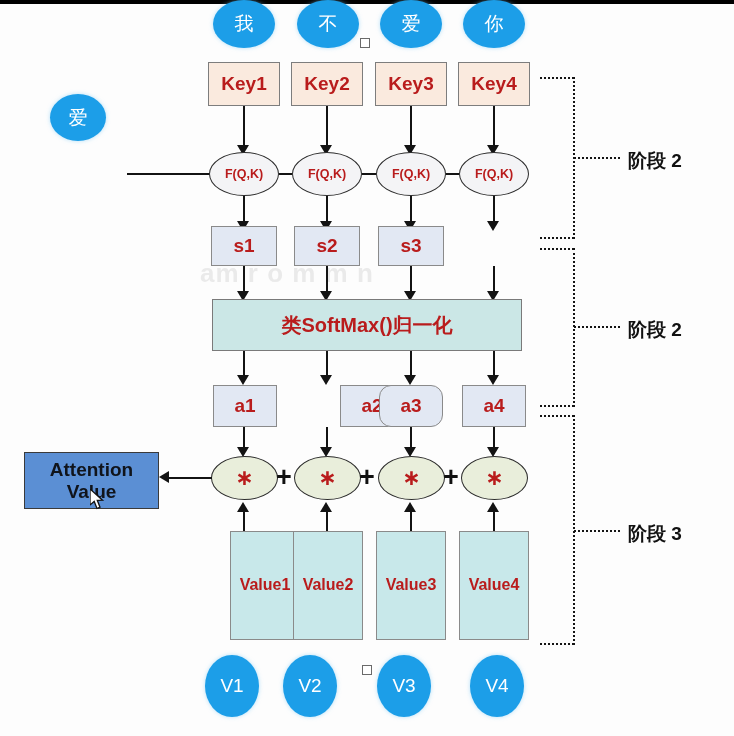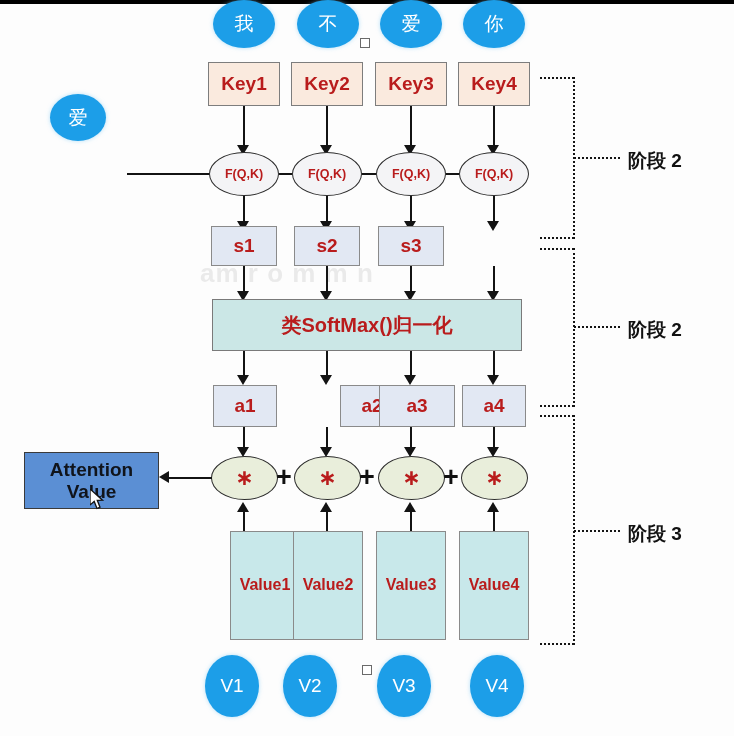--- a/index.html
+++ b/index.html
@@ -235,21 +235,21 @@
   <div class="arrowhead-down" style="left:237px; top:375px;"></div>
   <div class="vline" style="left:326px; top:351px; height:27px;"></div>
   <div class="arrowhead-down" style="left:320px; top:375px;"></div>
   <div class="vline" style="left:410px; top:351px; height:27px;"></div>
   <div class="arrowhead-down" style="left:404px; top:375px;"></div>
   <div class="vline" style="left:493px; top:351px; height:27px;"></div>
   <div class="arrowhead-down" style="left:487px; top:375px;"></div>
 
   <div class="node a-box" style="left:213px; top:385px; width:64px; height:42px;">a1</div>
   <div class="node a-box" style="left:296px; top:385px; width:64px; height:42px;margin-left:44px;">a2</div>
-  <div class="node a-box" style="left:379px; top:385px; width:76px; height:42px;">a3</div>
+  <div class="node a-box" style="left:379px; top:385px; width:64px; height:42px;border-radius:12px;">a3</div>
   <div class="node a-box" style="left:462px; top:385px; width:64px; height:42px;">a4</div>
 
   <div class="vline" style="left:243px; top:427px; height:22px;"></div>
   <div class="arrowhead-down" style="left:237px; top:447px;"></div>
   <div class="vline" style="left:326px; top:427px; height:22px;"></div>
   <div class="arrowhead-down" style="left:320px; top:447px;"></div>
   <div class="vline" style="left:410px; top:427px; height:22px;"></div>
   <div class="arrowhead-down" style="left:404px; top:447px;"></div>
   <div class="vline" style="left:493px; top:427px; height:22px;"></div>
   <div class="arrowhead-down" style="left:487px; top:447px;"></div>

